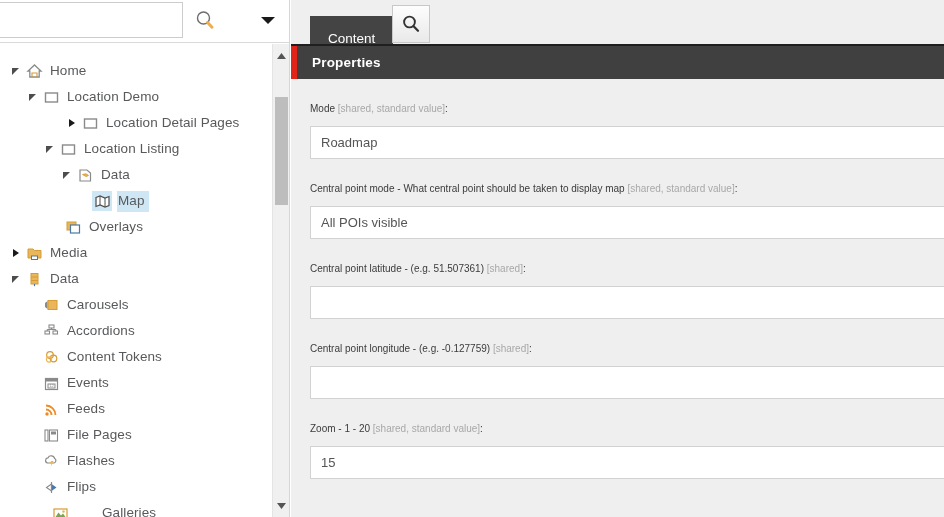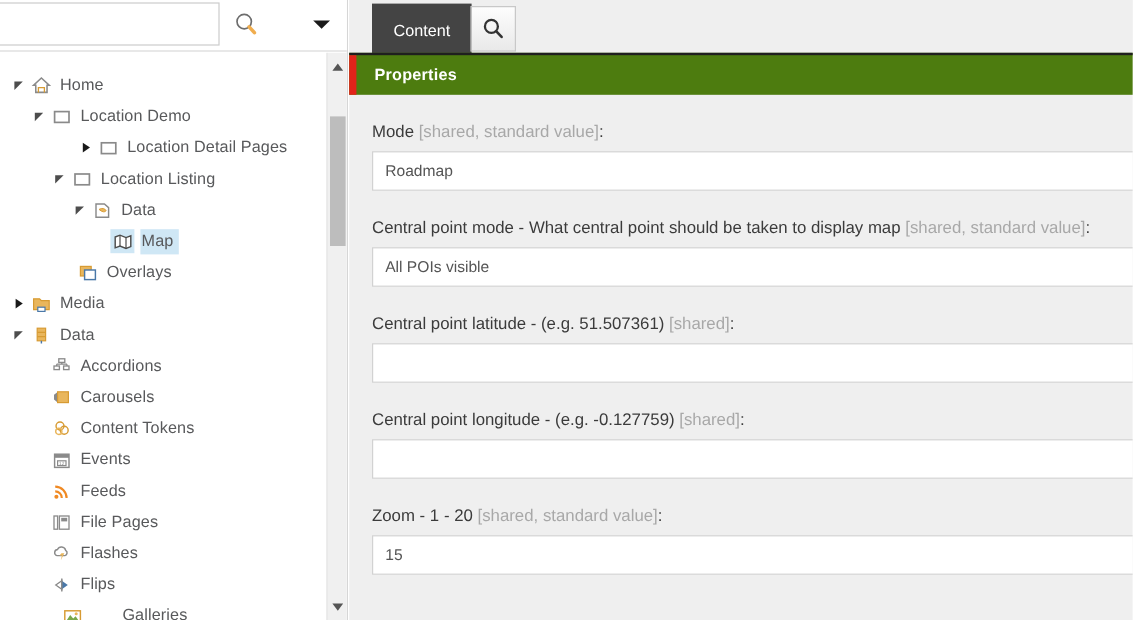--- a/index.html
+++ b/index.html
@@ -121,21 +121,21 @@
     position: absolute; left: 291px; top: 0;
     width: 653px; height: 517px;
     background: #efefef;
   }
   .tabstrip {
     position: relative;
     height: 44px;
     background: #efefef;
   }
   .tab {
-    position: absolute; left: 19px; top: 3px;
+    position: absolute; left: 19px; top: 16px;
     height: 45px;
     padding: 0 18px;
     background: #444444;
     color: #ffffff;
     font-size: 13.5px;
     display: flex; align-items: center;
     cursor: pointer;
     border: none;
     font-family: "Liberation Sans", sans-serif;
   }
@@ -144,21 +144,21 @@
     width: 38px; height: 38px;
     background: linear-gradient(to bottom, #fdfdfd 0%, #e9e9e9 100%);
     border: 1px solid #c8c8c8;
     display: flex; align-items: center; justify-content: center;
     cursor: pointer;
   }
 
   .prop-header {
     position: relative;
     height: 35px;
-    background: #4d7c0f;
+    background: #404040;
     border-top: 2px solid #1f1f1f;
     display: flex; align-items: center;
   }
   .prop-accent {
     position: absolute; left: 0; top: 0;
     width: 6px; height: 100%;
     background: #e2231a;
   }
   .prop-title {
     color: #ffffff;
@@ -169,21 +169,21 @@
   }
 
   .form-area {
     position: relative;
     padding: 0 0 0 19px;
     height: 438px;
     overflow: hidden;
   }
   .field { position: relative; }
   .field-label {
-    font-size: 14px;
+    font-size: 10px;
     color: #3b3b3b;
     line-height: 16px;
     white-space: nowrap;
     padding-top: 22px;
     padding-bottom: 9px;
   }
   .field-label .muted { color: #a8a8a8; }
   .field-input {
     display: block;
     width: 700px;
@@ -336,37 +336,37 @@
                 <line x1="5" y1="9.5" x2="12" y2="9.5" stroke="#d79b33" stroke-width="1"></line>
                 <line x1="8.5" y1="13" x2="8.5" y2="15.2" stroke="#4a78a8" stroke-width="1.2"></line>
               </svg>
             </div>
             <span class="node-label">Data</span>
           </div>
           <div class="tree-node" style="padding-left: 25px;">
             <div class="tw"></div>
             <div class="node-icon">
               <svg width="17" height="17" viewBox="0 0 17 17">
+                <rect x="5" y="3.5" width="9" height="9" fill="#e9b65c" stroke="#d79b33" stroke-width="1"></rect>
+                <polygon points="2,6 4.5,4 4.5,12 2,10" fill="#8a8a8a"></polygon>
+              </svg>
+            </div>
+            <span class="node-label">Carousels</span>
+          </div>
+          <div class="tree-node" style="padding-left: 25px;">
+            <div class="tw"></div>
+            <div class="node-icon">
+              <svg width="17" height="17" viewBox="0 0 17 17">
                 <rect x="6" y="2" width="5" height="3" fill="none" stroke="#8a8a8a" stroke-width="1.1"></rect>
                 <rect x="2" y="8" width="4.5" height="3" fill="none" stroke="#8a8a8a" stroke-width="1.1"></rect>
                 <rect x="10" y="8" width="4.5" height="3" fill="none" stroke="#8a8a8a" stroke-width="1.1"></rect>
                 <path d="M8.5 5 V6.5 M4.2 6.5 H12.8 M4.2 6.5 V8 M12.8 6.5 V8" stroke="#8a8a8a" stroke-width="1.1" fill="none"></path>
               </svg>
             </div>
             <span class="node-label">Accordions</span>
-          </div>
-          <div class="tree-node" style="padding-left: 25px;">
-            <div class="tw"></div>
-            <div class="node-icon">
-              <svg width="17" height="17" viewBox="0 0 17 17">
-                <rect x="5" y="3.5" width="9" height="9" fill="#e9b65c" stroke="#d79b33" stroke-width="1"></rect>
-                <polygon points="2,6 4.5,4 4.5,12 2,10" fill="#8a8a8a"></polygon>
-              </svg>
-            </div>
-            <span class="node-label">Carousels</span>
           </div>
           <div class="tree-node" style="padding-left: 25px;">
             <div class="tw"></div>
             <div class="node-icon">
               <svg width="17" height="17" viewBox="0 0 17 17">
                 <circle cx="7" cy="6" r="3.3" fill="none" stroke="#d79b33" stroke-width="1.2"></circle>
                 <circle cx="10.5" cy="9.5" r="3.3" fill="none" stroke="#d79b33" stroke-width="1.2"></circle>
                 <circle cx="6" cy="10.5" r="2.6" fill="none" stroke="#e9b65c" stroke-width="1.2"></circle>
               </svg>
             </div>

